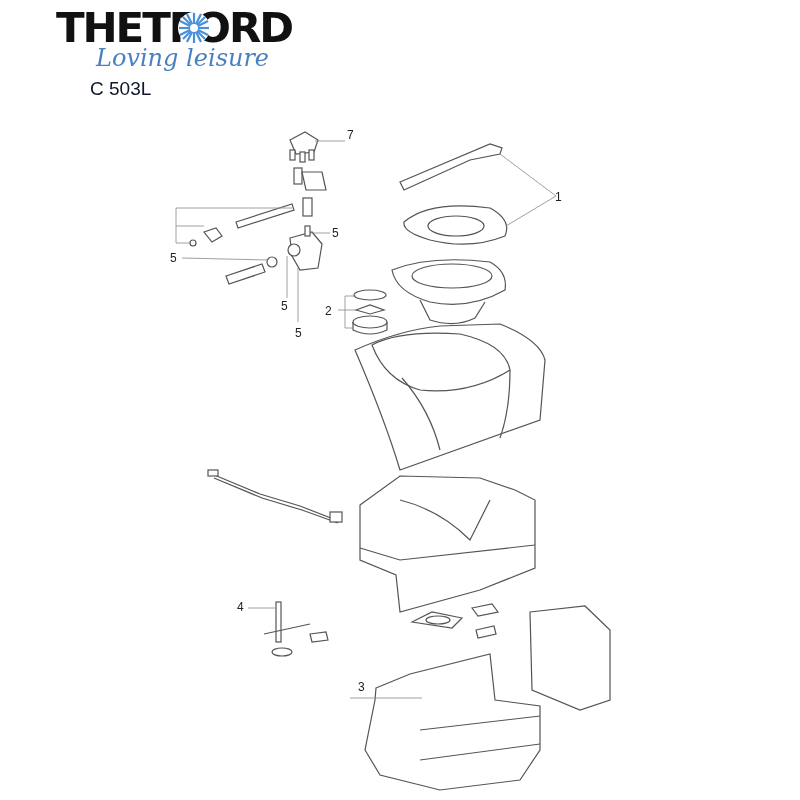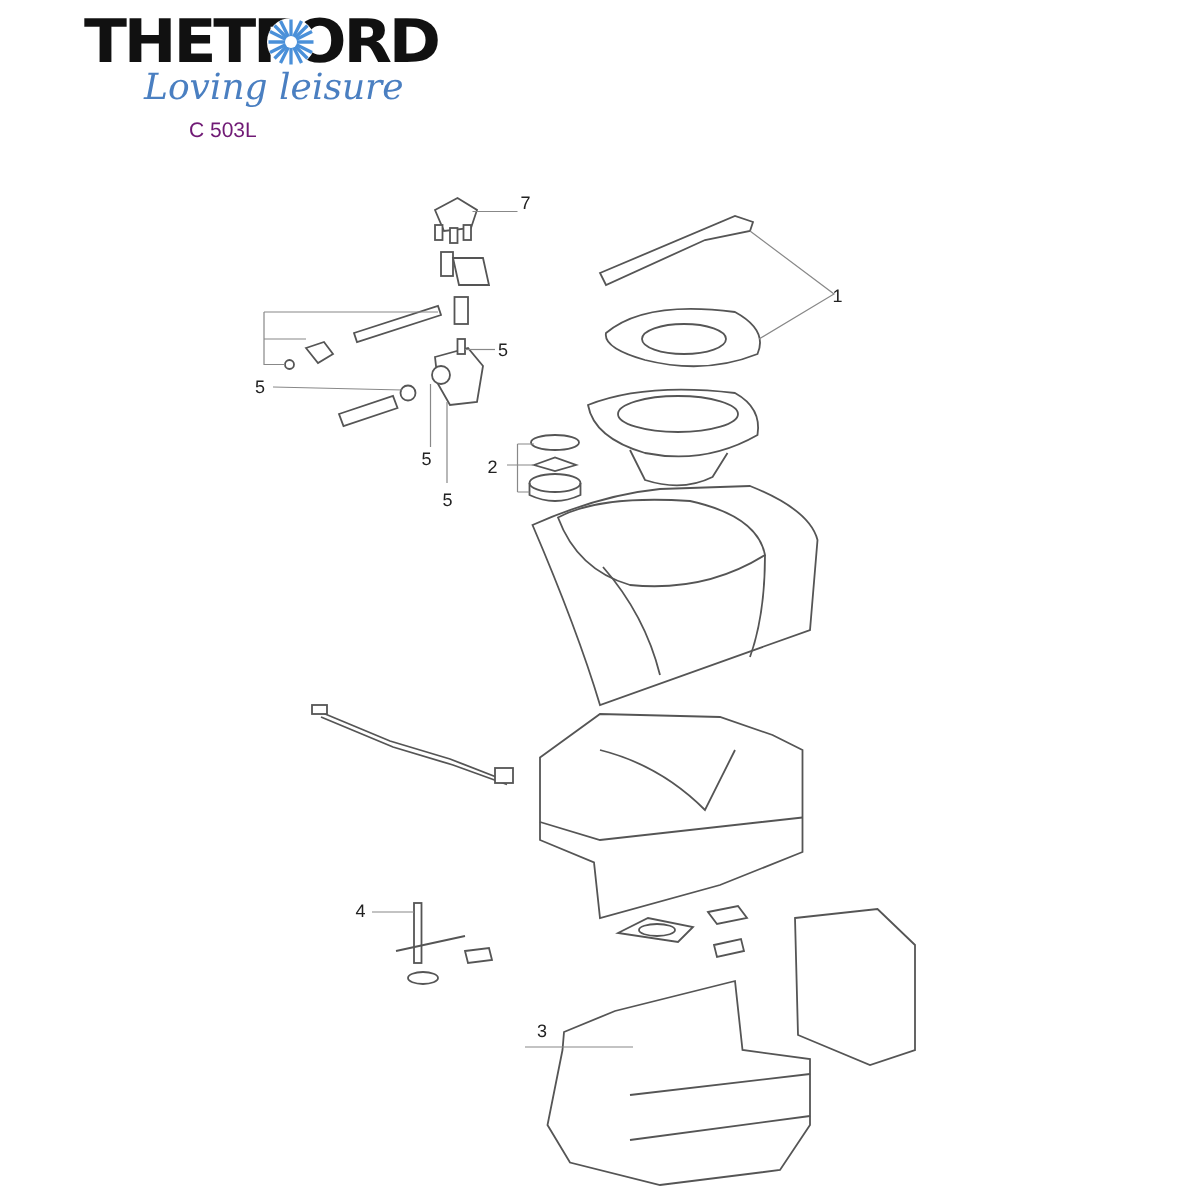--- a/index.html
+++ b/index.html
@@ -1,20 +1,20 @@
 <!DOCTYPE html>
 <html><head>
 <meta charset="utf-8">
 <style>
   html,body{margin:0;padding:0;background:#fff;}
   body{width:800px;height:800px;position:relative;overflow:hidden;font-family:"Liberation Sans",sans-serif;}
   .brand{position:absolute;left:56px;top:6px;}
   .brand-name{font-family:"DejaVu Sans",sans-serif;font-weight:bold;font-size:40px;letter-spacing:-2px;color:#111;line-height:44px;transform:scaleX(1.05);transform-origin:left;}
   .tagline{position:absolute;left:96px;top:44px;font-family:"DejaVu Serif",serif;font-style:italic;font-size:24px;color:#4a7fc1;white-space:nowrap;}
-  .model{position:absolute;left:90px;top:78px;font-size:14px;color:#701a75;margin-left:36px;}
+  .model{position:absolute;left:90px;top:78px;font-size:19px;color:#0f172a;}
   .diagram{position:absolute;left:0;top:0;width:800px;height:800px;}
   .label{position:absolute;font-size:12px;color:#222;}
   svg .p{fill:none;stroke:#555;stroke-width:1.2;}
   svg .f{fill:#fff;stroke:#555;stroke-width:1.2;}
   svg .l{fill:none;stroke:#888;stroke-width:0.8;}
 </style>
 </head>
 <body>
 
 <div class="brand">

